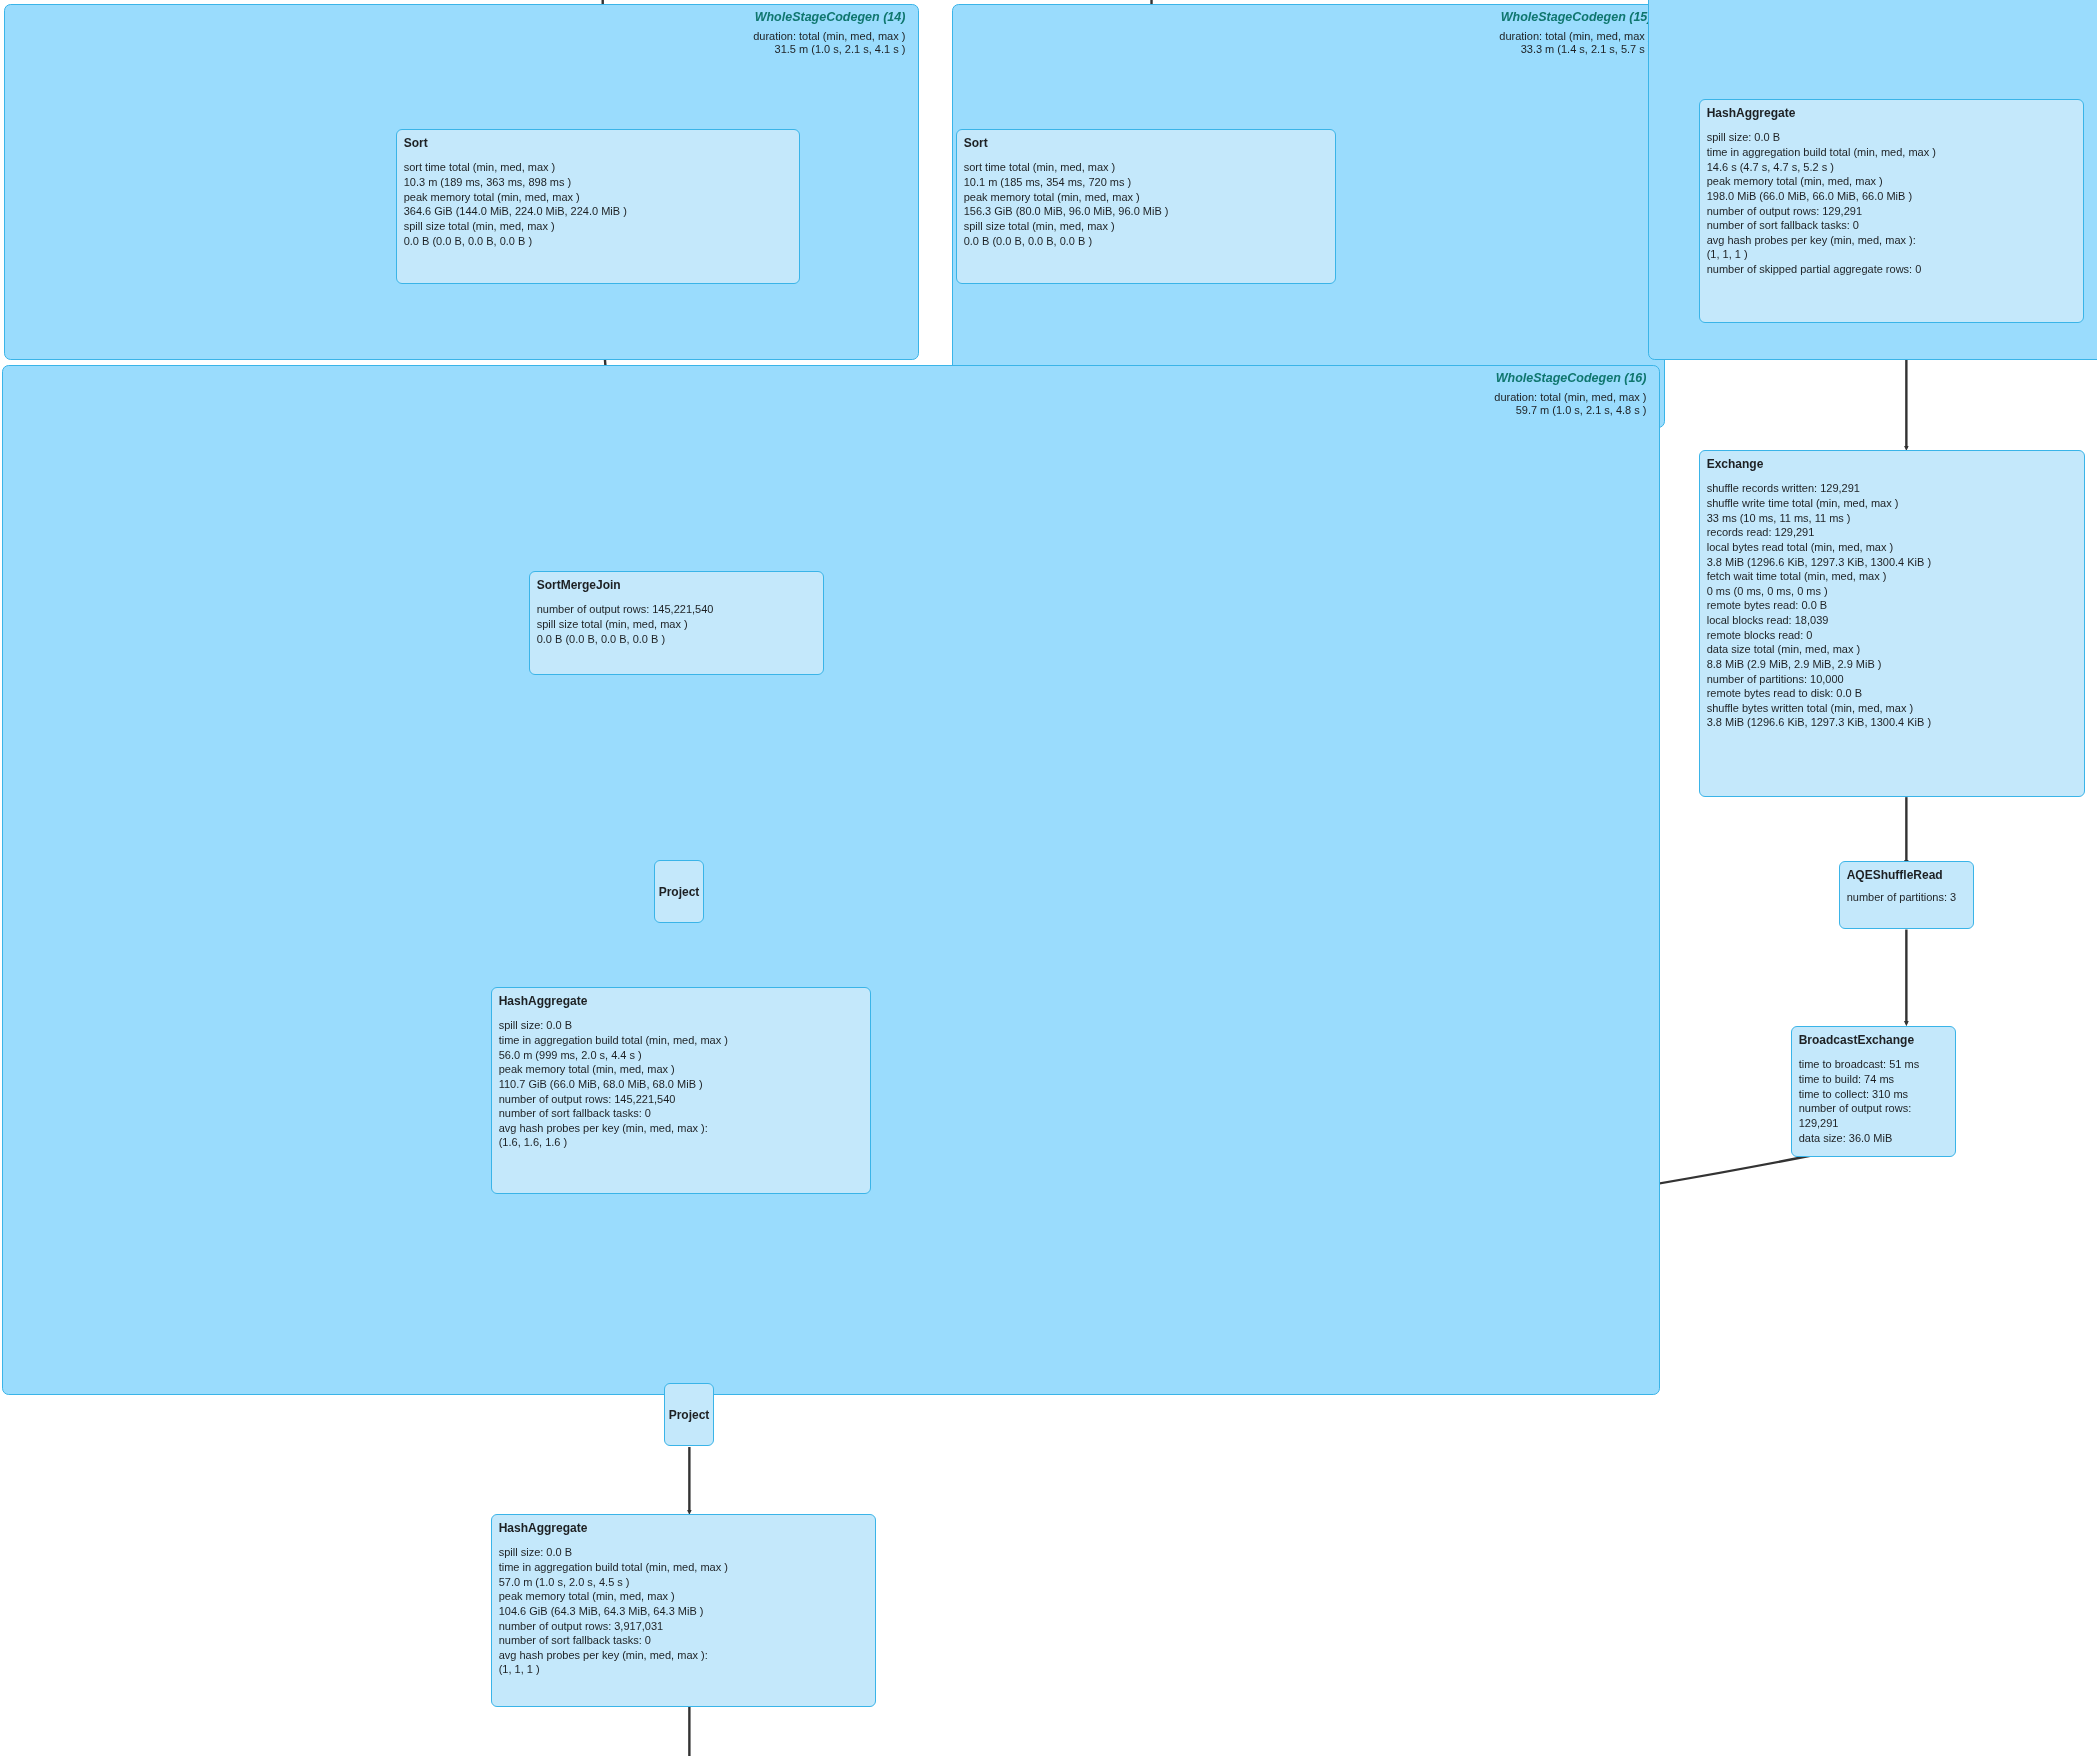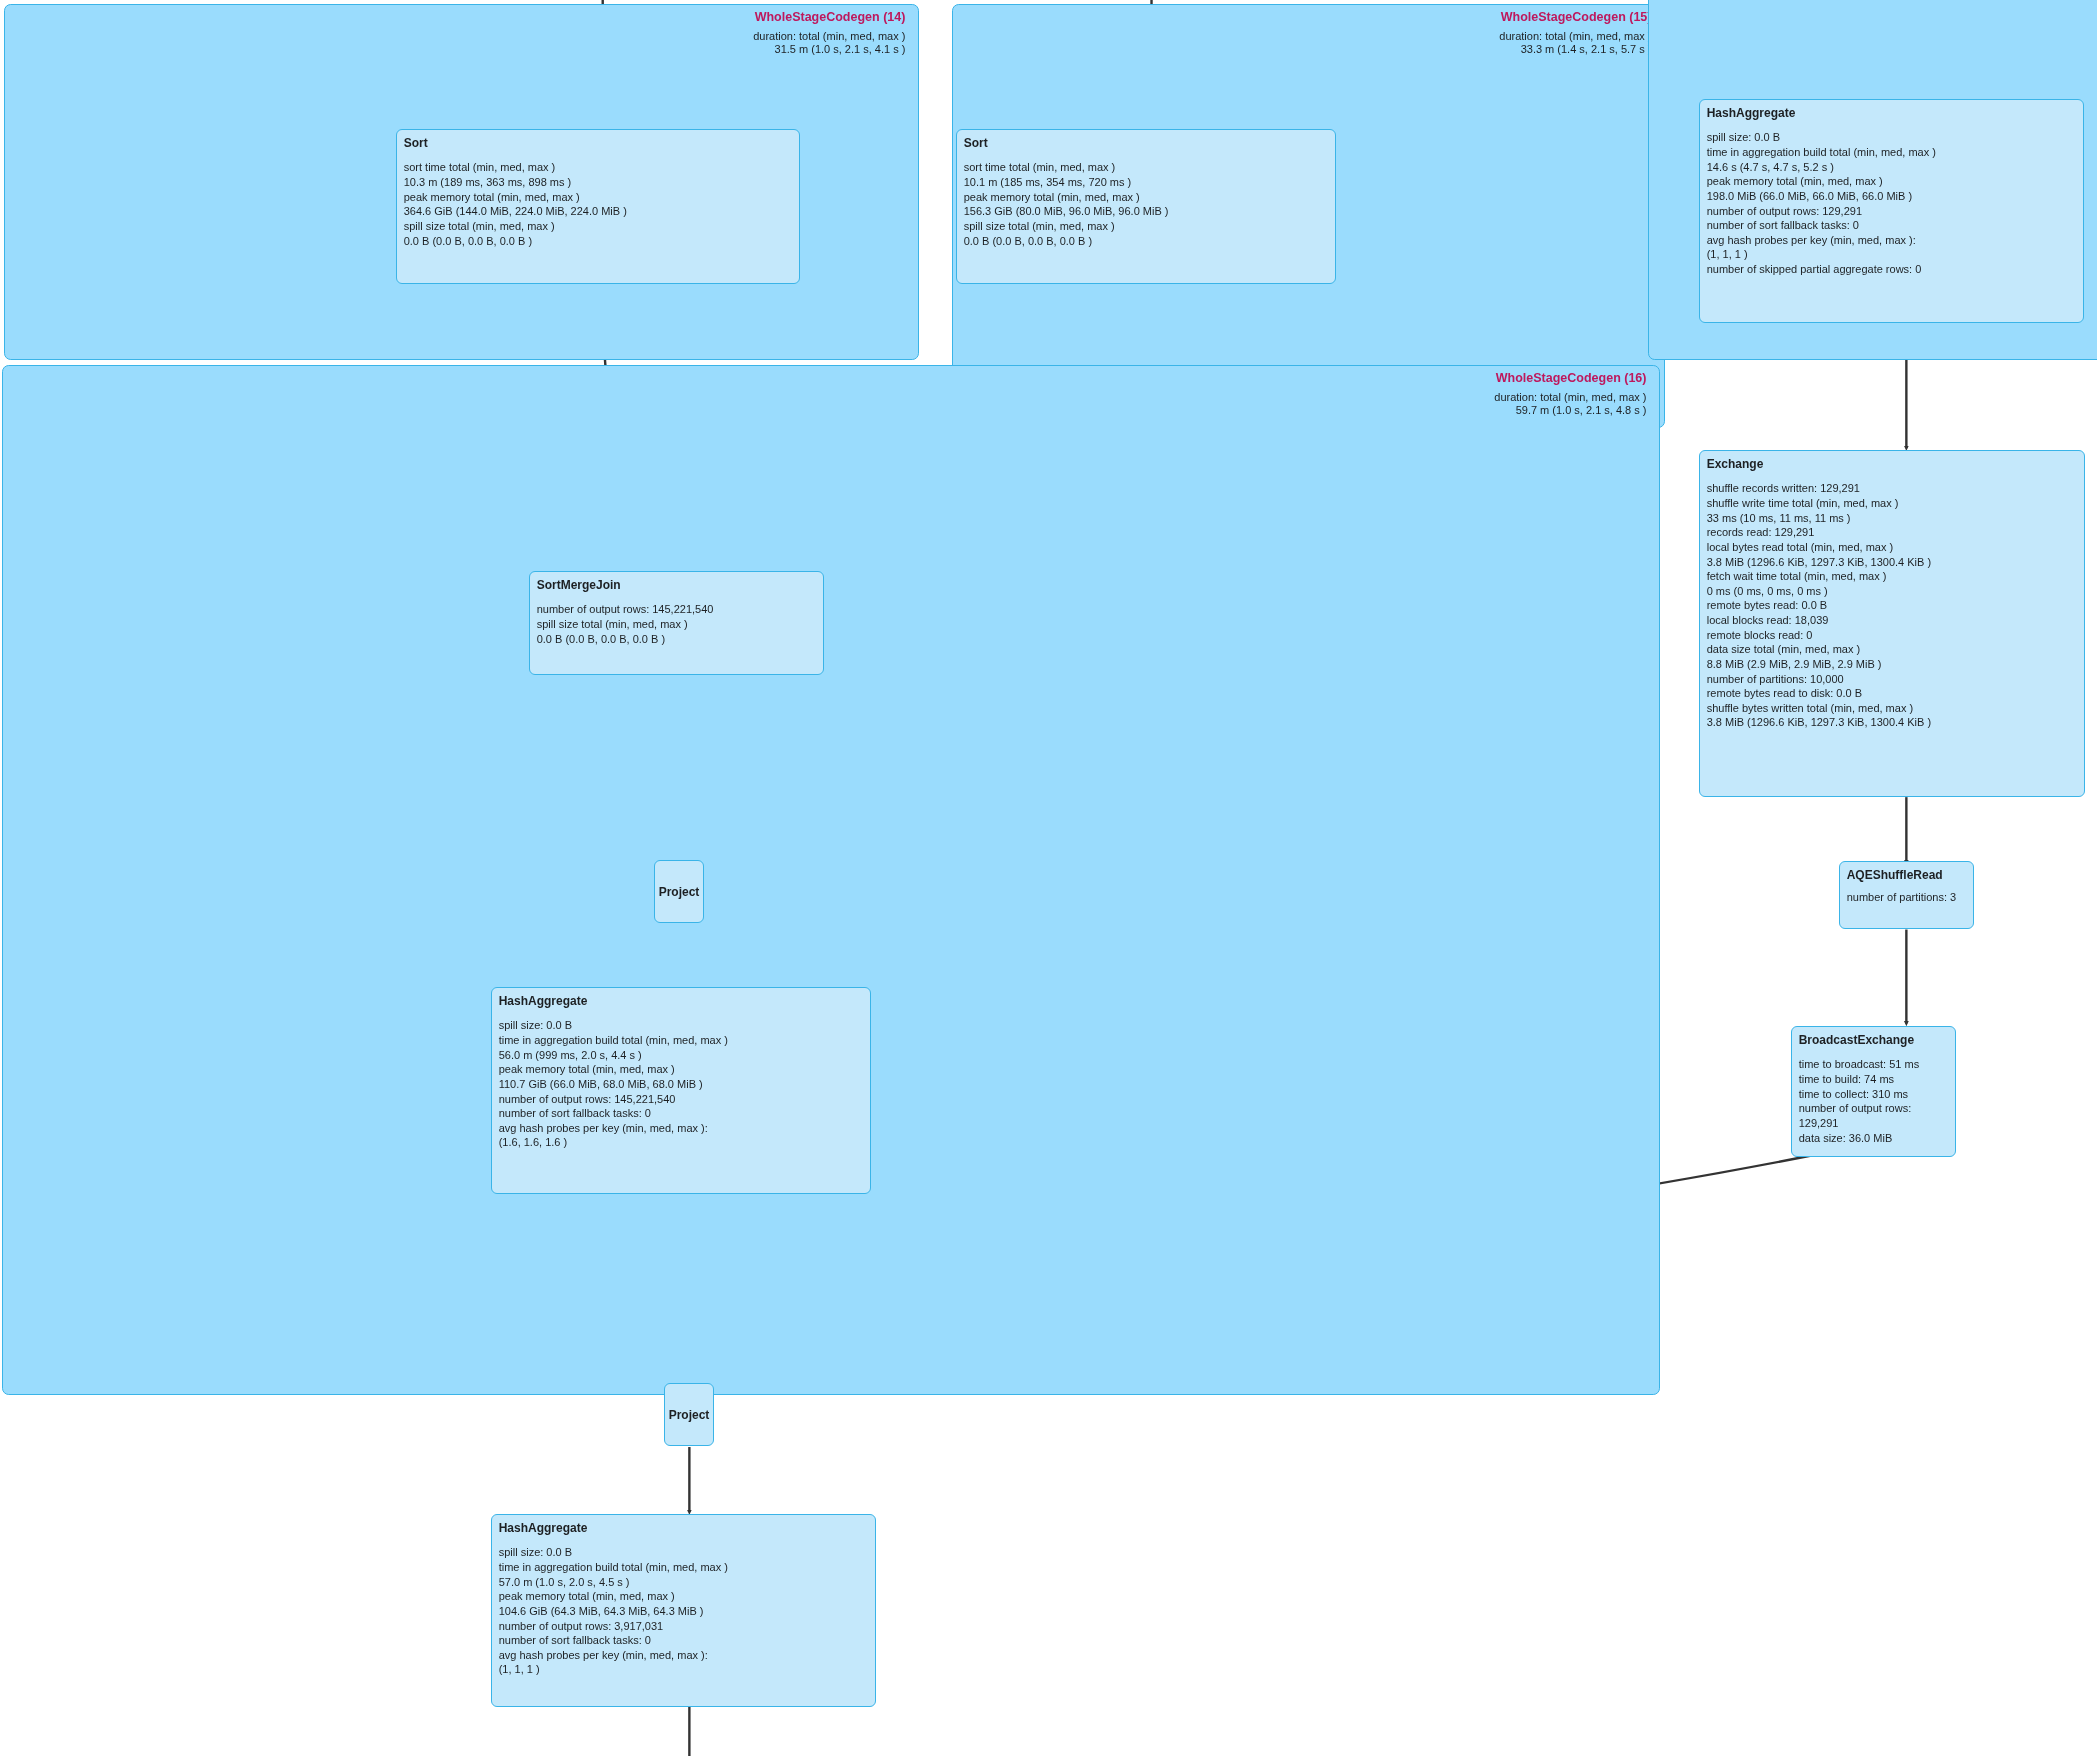--- a/index.html
+++ b/index.html
@@ -18,23 +18,24 @@
     border:1.4px solid #3ab4e8;
     border-radius:6.7px;
     box-sizing:border-box;
   }
   .wsc-title {
     position:absolute;
     right:12.5px;
     top:4.8px;
     font-size:12.5px;
     font-weight:bold;
-    color:#be185d;
+    color:#0f766e;
     text-align:right;
     white-space:nowrap;
+    font-style:italic;
   }
   .wsc-metric {
     position:absolute;
     right:12.5px;
     top:25px;
     font-size:11px;
     line-height:1.18;
     color:#1d2023;
     text-align:right;
     white-space:pre-line;

